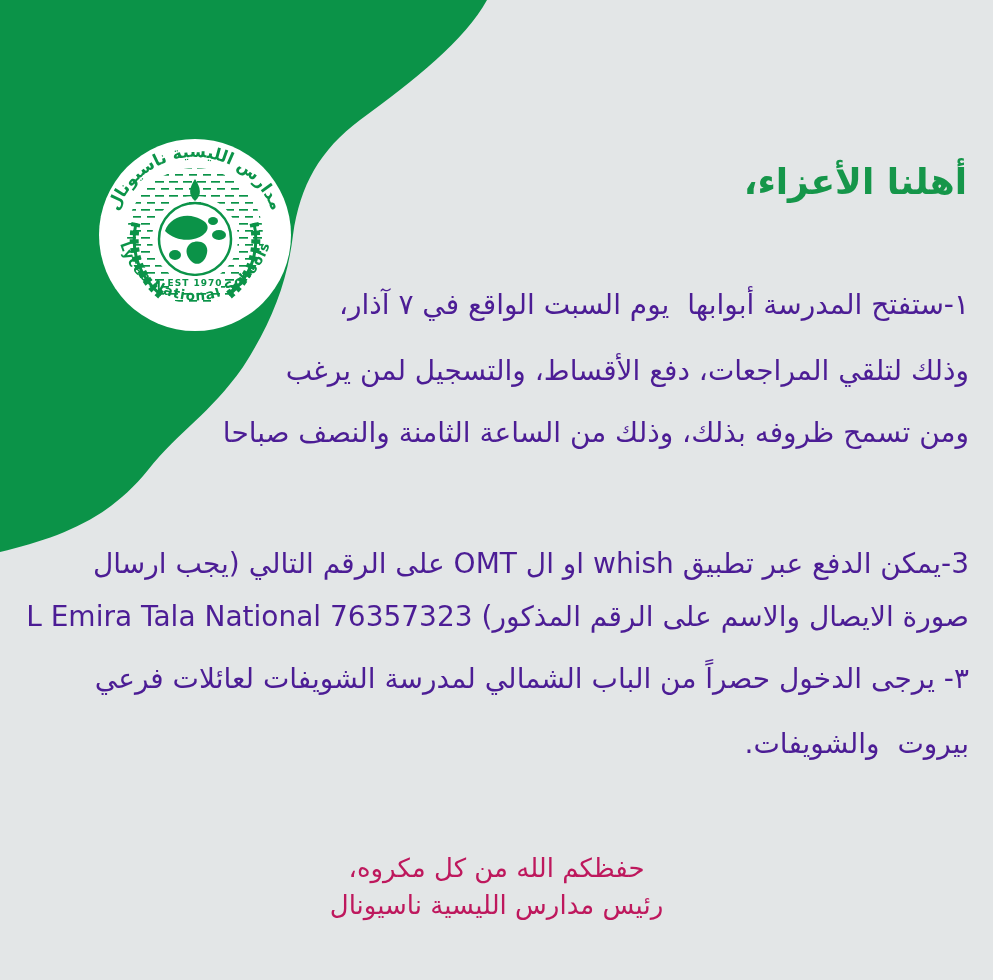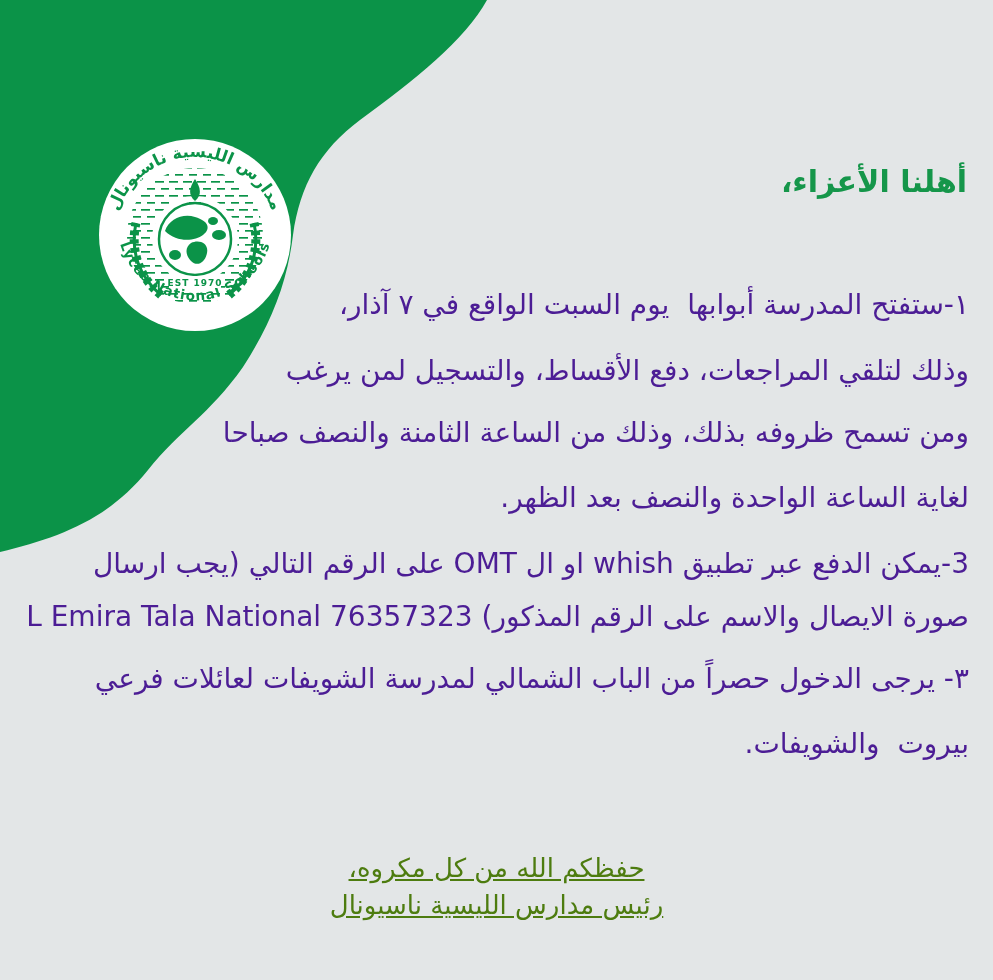--- a/index.html
+++ b/index.html
@@ -9,36 +9,36 @@
     margin:0 auto;
     background:#e3e6e7;
     overflow:hidden;
     font-family:"DejaVu Sans", sans-serif;
   }
   #blob-svg{position:absolute;left:0;top:0;width:993px;height:980px;display:block;}
   #logo-svg{position:absolute;left:99px;top:139px;width:192px;height:192px;display:block;}
   .greeting{
     position:absolute;top:162px;right:26px;left:300px;
     direction:rtl;text-align:right;
-    font-size:30px;font-weight:bold;color:#15964a;
+    font-size:36px;font-weight:bold;color:#15964a;
     line-height:40px;white-space:nowrap;
   }
   .body-line{
     position:absolute;right:24px;left:6px;
     direction:rtl;text-align:right;
     font-size:28px;color:#4c1d95;
     line-height:42px;white-space:nowrap;
   }
   .l1{top:284px}.l2{top:350px}.l3{top:412px}.l4{top:477px}
   .l5{top:543px}.l6{top:596px}.l7{top:658px}.l8{top:723px}
   .phone-bold{font-weight:normal;}
   .signature{
     position:absolute;top:850px;left:0;right:0;
     direction:rtl;text-align:center;
-    color:#4d7c0f;font-size:26px;line-height:37px;text-decoration:underline;
+    color:#be185d;font-size:26px;line-height:37px;
   }
   .logo-green-stroke{stroke:#0b9348;fill:none;}
   .logo-green-fill{fill:#0b9348;}
   .arc-text{fill:#0b9348;font-family:"DejaVu Sans",sans-serif;font-weight:bold;}
 </style>
 </head>
 <body>
 
 <div id="poster">
 
@@ -93,21 +93,20 @@
 
     <rect x="70" y="137" width="52" height="12" fill="#ffffff"></rect>
     <text x="96" y="147" text-anchor="middle" class="arc-text" font-size="9" letter-spacing="1">EST 1970</text>
   </svg>
 
   <div class="greeting">أهلنا الأعزاء،</div>
 
   <div class="body-line l1">١-ستفتح المدرسة أبوابها&nbsp; يوم السبت الواقع في ٧ آذار،</div>
   <div class="body-line l3">ومن تسمح ظروفه بذلك، وذلك من الساعة الثامنة والنصف صباحا</div>
   <div class="body-line l2">وذلك لتلقي المراجعات، دفع الأقساط، والتسجيل لمن يرغب</div>
-  <div class="body-line l4">لغاية الساعة الواحدة والنصف بعد الظهر.</div>
   <div class="body-line l5">3-يمكن الدفع عبر تطبيق whish او ال OMT على الرقم التالي (يجب ارسال</div>
   <div class="body-line l6"><span>صورة الايصال والاسم على الرقم المذكور)</span> <span>L Emira Tala National</span> <span class="phone-bold">76357323</span></div>
   <div class="body-line l7">٣- يرجى الدخول حصراً من الباب الشمالي لمدرسة الشويفات لعائلات فرعي</div>
   <div class="body-line l8">بيروت&nbsp; والشويفات.</div>
 
   <div class="signature">
     <div>حفظكم الله من كل مكروه،</div>
     <div>رئيس مدارس الليسية ناسيونال</div>
   </div>
 

